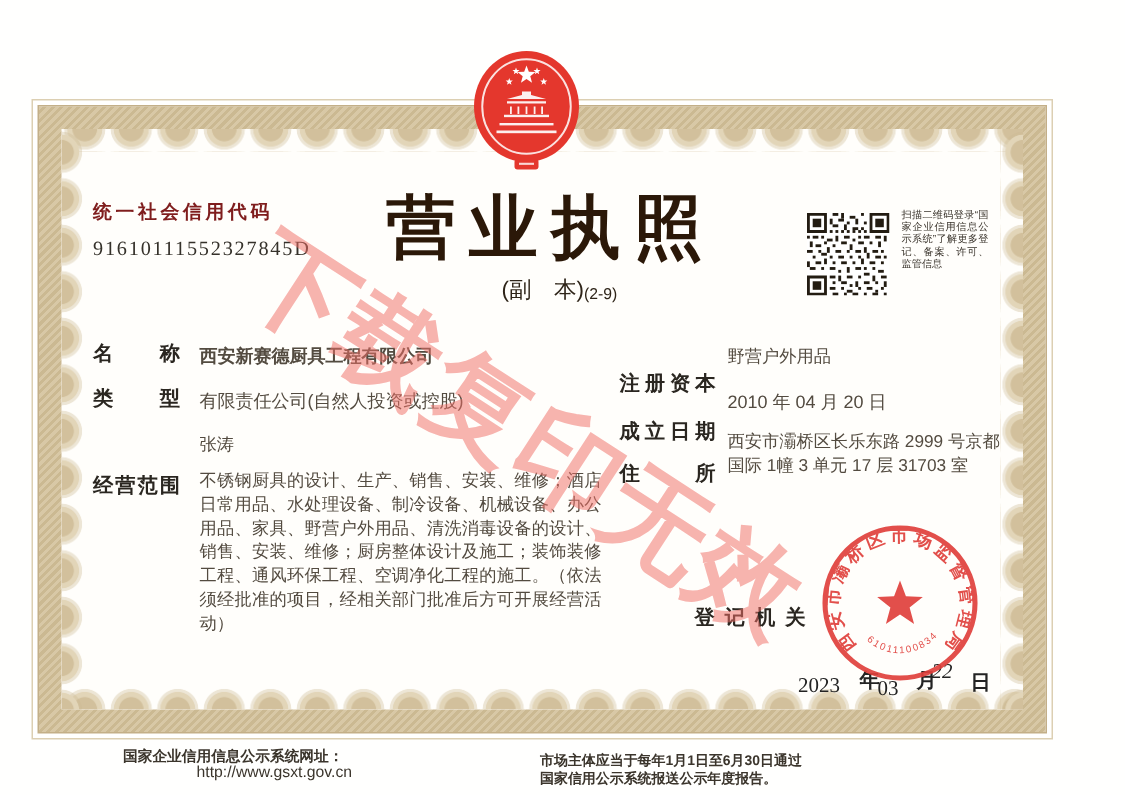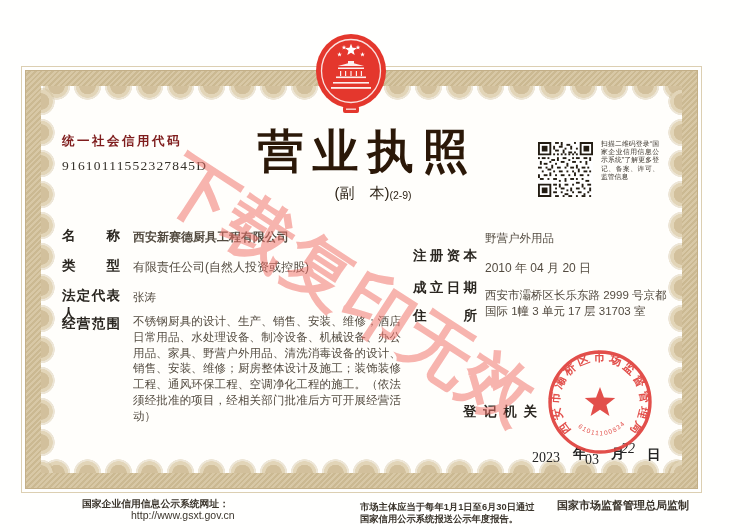--- a/index.html
+++ b/index.html
@@ -227,21 +227,20 @@
     </g>
   </svg>
   <div class="qr-caption">扫描二维码登录“国家企业信用信息公示系统”了解更多登记、备案、许可、监管信息</div>
 
   <div class="flabel" style="left:62px;top:227px;">名称</div>
   <div class="fvalue" style="left:133px;top:230px;font-size:12px;font-weight:bold;">西安新赛德厨具工程有限公司</div>
 
   <div class="flabel" style="left:62px;top:257px;">类型</div>
   <div class="fvalue" style="left:133px;top:260px;font-size:12px;">有限责任公司(自然人投资或控股)</div>
 
-  <div class="flabel" style="left:62px;top:287px;">法定代表人</div>
   <div class="fvalue" style="left:133px;top:290px;">张涛</div>
 
   <div class="flabel" style="left:62px;top:315px;">经营范围</div>
   <div class="fvalue" style="left:133px;top:314px;width:268px;text-align:justify;">不锈钢厨具的设计、生产、销售、安装、维修；酒店日常用品、水处理设备、制冷设备、机械设备、办公用品、家具、野营户外用品、清洗消毒设备的设计、销售、安装、维修；厨房整体设计及施工；装饰装修工程、通风环保工程、空调净化工程的施工。（依法须经批准的项目，经相关部门批准后方可开展经营活动）</div>
 
   <div class="rlabel" style="left:413px;top:227px;">注册资本</div>
   <div class="fvalue" style="left:485px;top:231px;">野营户外用品</div>
 
   <div class="rlabel" style="left:413px;top:259px;">成立日期</div>
   <div class="fvalue" style="left:485px;top:261px;font-size:12px;">2010 年 04 月 20 日</div>
@@ -271,15 +270,14 @@
   <span class="date-part d-num" style="left:585px;top:452px;">03</span>
   <span class="date-part d-unit" style="left:611px;top:445px;">月</span>
   <span class="date-part d-num" style="left:621px;top:441px;font-style:italic;">22</span>
   <span class="date-part d-unit" style="left:647px;top:446px;">日</span>
 
   <div class="watermark">下载复印无效</div>
 
   <div class="f-left-label">国家企业信用信息公示系统网址：</div>
   <div class="f-left-url">http://www.gsxt.gov.cn</div>
   <div class="f-mid">市场主体应当于每年1月1日至6月30日通过国家信用公示系统报送公示年度报告。</div>
-  <div class="f-right">国家市场监督管理总局监制</div>
 
 </div>
 
 </body></html>

